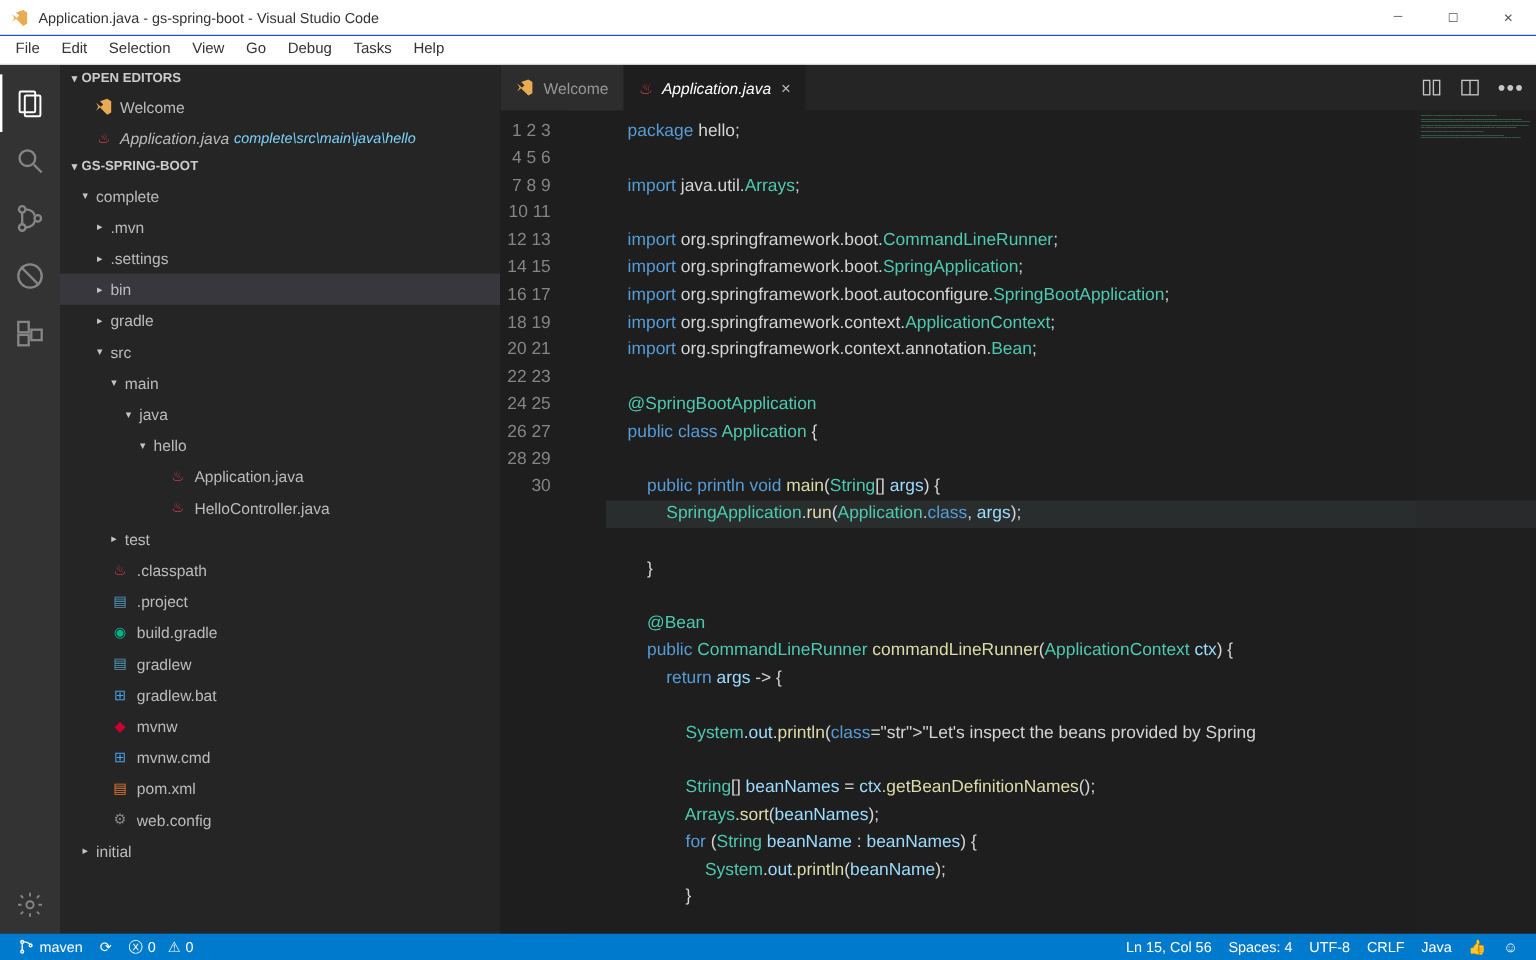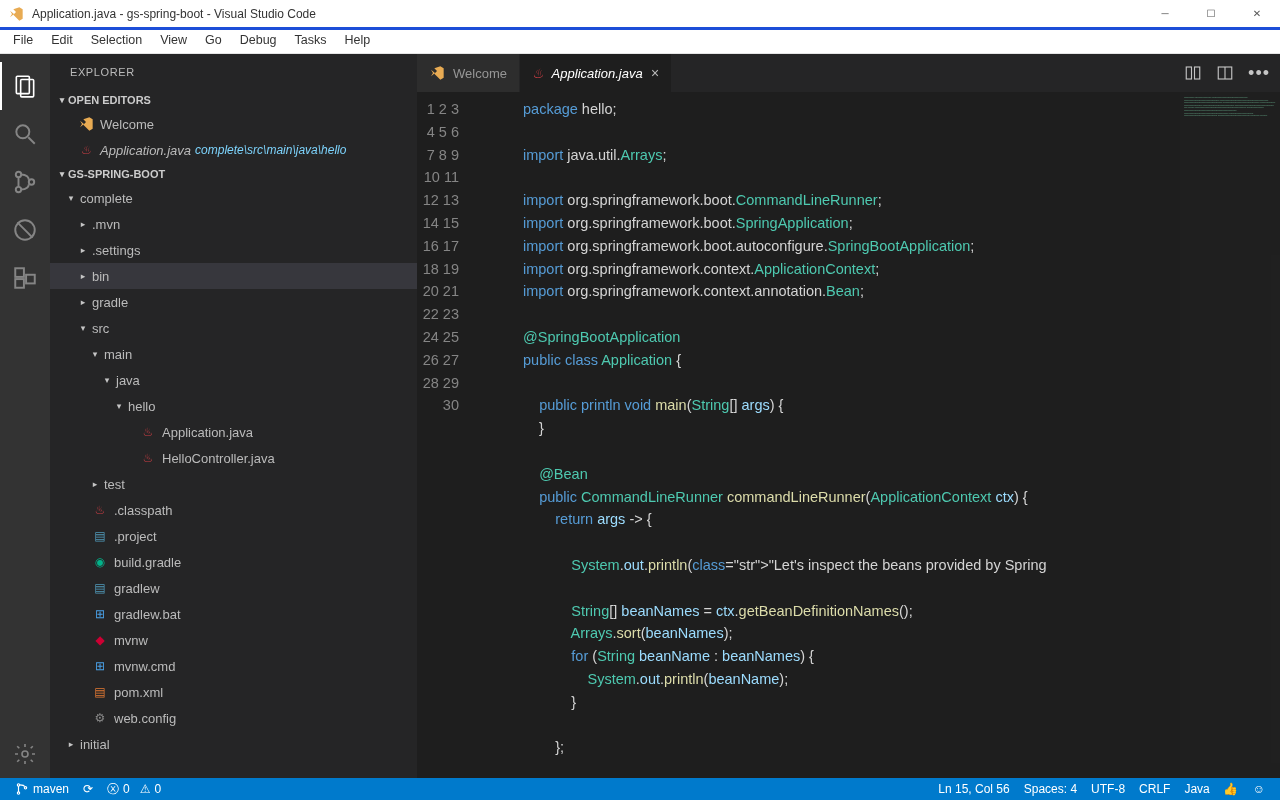--- a/index.html
+++ b/index.html
@@ -1,19 +1,19 @@
 <!DOCTYPE html>
 <html><head>
 <meta charset="utf-8">
 <style>
 * { margin: 0; padding: 0; box-sizing: border-box; font-family: "Segoe UI", sans-serif; }
 body { width: 1280px; height: 800px; overflow: hidden; background: #1e1e1e; color: #ccc; display: flex; flex-direction: column; }
 
 
-.titlebar { height: 30px; background: #fff; color: #333; display: flex; align-items: center; font-size: 12px; border-bottom: 3px solid #1d4ed8; }
+.titlebar { height: 30px; background: #fff; color: #333; display: flex; align-items: center; font-size: 12px; border-bottom: 1px solid #1d4ed8; }
 .titlebar .logo { width: 16px; height: 16px; margin: 0 8px; display: inline-flex; }
 .titlebar .win-controls { margin-left: auto; display: flex; }
 .titlebar .win-btn { width: 46px; height: 29px; display: flex; align-items: center; justify-content: center; font-size: 10px; color: #555; }
 
 
 .menubar { height: 24px; background: #fff; display: flex; align-items: flex-start; padding: 0 4px; font-size: 12.5px; color: #333; border-bottom: 1px solid #e5e5e5; }
 .menubar .mi { padding: 3px 9px; }
 
 
 .workbench { flex: 1; display: flex; overflow: hidden; }
@@ -133,21 +133,20 @@
     <div class="ab-spacer"></div>
     <div class="ab-item">
       <svg width="24" height="24" viewBox="0 0 24 24" fill="none" stroke="currentColor" stroke-width="1.6">
           <circle cx="12" cy="12" r="3"></circle>
           <path d="M12 2v3M12 19v3M4.2 4.2l2.1 2.1M17.7 17.7l2.1 2.1M2 12h3M19 12h3M4.2 19.8l2.1-2.1M17.7 6.3l2.1-2.1"></path>
         </svg>
     </div>
   </div>
 
   <div class="sidebar">
-    <div class="title">EXPLORER</div>
     <div class="section-hdr">
       <span class="tw">▾</span>
       <span>OPEN EDITORS</span>
     </div>
     <ul class="tree" id="open-editors">
         <li class="pad1">
           <span class="ico">
             <svg width="16" height="16" viewBox="0 0 24 24">
               <path fill="#e8ab53" d="M17 2l5 3v14l-5 3-9-9 4-4-4-4 9-3zM3 7l3 5-3 5 6-5-6-5z"></path>
             </svg>
@@ -361,20 +360,21 @@
 <span class="kw">import</span> org.springframework.boot.<span class="ty">CommandLineRunner</span>;
 <span class="kw">import</span> org.springframework.boot.<span class="ty">SpringApplication</span>;
 <span class="kw">import</span> org.springframework.boot.autoconfigure.<span class="ty">SpringBootApplication</span>;
 <span class="kw">import</span> org.springframework.context.<span class="ty">ApplicationContext</span>;
 <span class="kw">import</span> org.springframework.context.annotation.<span class="ty">Bean</span>;
 
 <span class="an">@<span class="ty">SpringBootApplication</span></span>
 <span class="kw">public</span> <span class="kw">class</span> <span class="ty">Application</span> {
 
     <span class="kw">public</span> <span class="kw">println</span> <span class="kw">void</span> <span class="fn">main</span>(<span class="ty">String</span>[] <span class="var">args</span>) {
+<span class="line hl">        <span class="ty">SpringApplication</span>.<span class="fn">run</span>(<span class="ty">Application</span>.<span class="kw">class</span>, <span class="var">args</span>);</span>
     }
 
     <span class="an">@<span class="ty">Bean</span></span>
     <span class="kw">public</span> <span class="ty">CommandLineRunner</span> <span class="fn">commandLineRunner</span>(<span class="ty">ApplicationContext</span> <span class="var">ctx</span>) {
         <span class="kw">return</span> <span class="var">args</span> -&gt; {
 
             <span class="ty">System</span>.<span class="var">out</span>.<span class="fn">println</span>(<span <span="" class="kw">class</span>="str"&gt;"Let's inspect the beans provided by Spring
 
             <span class="ty">String</span>[] <span class="var">beanNames</span> = <span class="var">ctx</span>.<span class="fn">getBeanDefinitionNames</span>();
             <span class="ty">Arrays</span>.<span class="fn">sort</span>(<span class="var">beanNames</span>);

